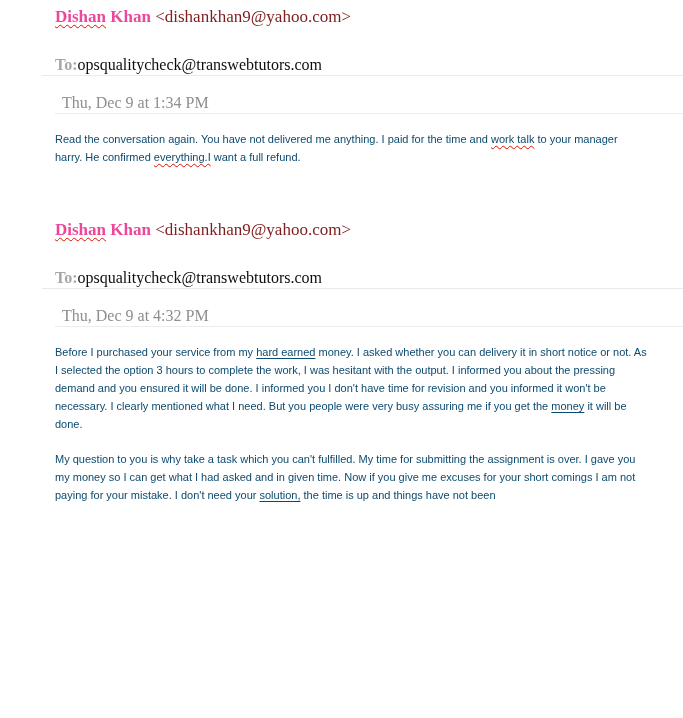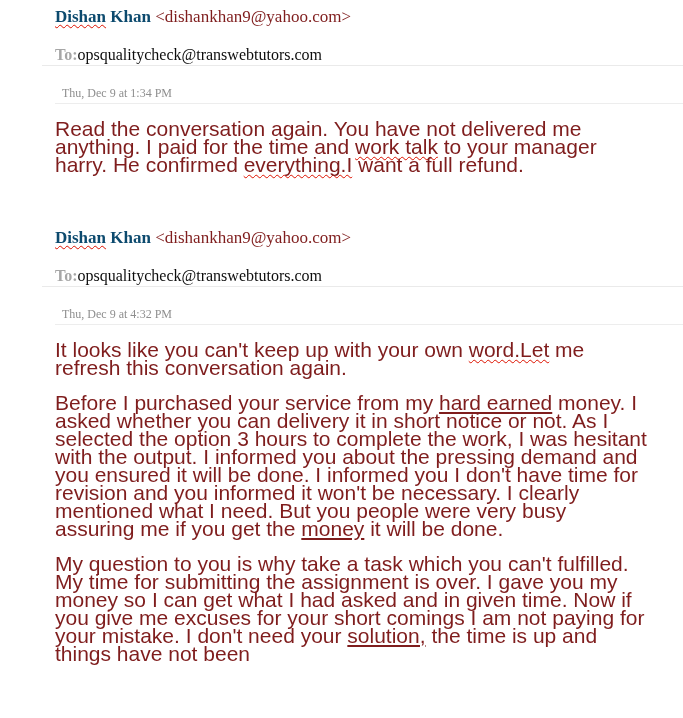--- a/index.html
+++ b/index.html
@@ -8,43 +8,43 @@
     font-family:"Liberation Sans", sans-serif;
   }
   .page { box-sizing:border-box; padding:6px 36px 0 55px; }
 
   .email + .email { margin-top:53px; }
 
   .from-line {
     font-family:"Liberation Serif", serif;
     font-size:17px; line-height:22px; color:#111111;
   }
-  .from-name { font-weight:bold; color:#0c4a6e; }
+  .from-name { font-weight:bold; color:#ec4899; }
   .from-email { color:#7f1d1d; }
 
   .to-line {
     font-family:"Liberation Serif", serif;
     font-size:16px; line-height:18px; color:#0d0d0d;
-    margin-top:18px; padding-bottom:1px;
+    margin-top:28px; padding-bottom:1px;
     border-bottom:1px solid #eaeaea;
     margin-right:-36px; margin-left:-13px; padding-left:13px;
   }
   .to-label { color:#a6a6a6; font-weight:bold; }
 
   .time-line {
     font-family:"Liberation Serif", serif;
-    font-size:12px; line-height:18px; color:#8e8e8e;
+    font-size:16px; line-height:18px; color:#8e8e8e;
     padding:18px 0 1px 7px;
     border-bottom:1px solid #ededed;
     margin-right:-36px;
   }
 
   .body {
     margin-top:16px; max-width:592px;
-    font-size:21px; line-height:18px; color:#7f1d1d;
+    font-size:11px; line-height:18px; color:#0c4a6e;
   }
   .para + .para { margin-top:17px; }
 
   .seg-spellcheck {
     text-decoration-line:underline;
     text-decoration-style:wavy;
     text-decoration-color:#dd1100;
     text-decoration-thickness:1px;
     text-underline-offset:2px;
     text-decoration-skip-ink:none;
@@ -85,19 +85,18 @@
       <span class="from-name"><span class="seg-spellcheck">Dishan</span><span> Khan</span></span>
       <span class="from-email">&lt;dishankhan9@yahoo.com&gt;</span>
     </div>
     <div class="to-line">
       <span class="to-label">To:</span><span class="to-email">opsqualitycheck@transwebtutors.com</span>
     </div>
     <div class="time-line">
       <span>Thu, Dec 9 at 4:32 PM</span>
     </div>
     <div class="body">
-        <div class="para"><span>It looks like you can't keep up with your own </span><span class="seg-spellcheck">word.Let</span><span> me refresh this conversation again.</span></div>
         <div class="para"><span>Before I purchased your service from my </span><span class="seg-link">hard earned</span><span> money. I asked whether you can delivery it in short notice or not. As I selected the option 3 hours to complete the work, I was hesitant with the output. I informed you about the pressing demand and you ensured it will be done. I informed you I don't have time for revision and you informed it won't be necessary. I clearly mentioned what I need. But you people were very busy assuring me if you get the </span><span class="seg-link">money</span><span> it will be done.</span></div>
         <div class="para"><span>My question to you is why take a task which you can't fulfilled. My time for submitting the assignment is over. I gave you my money so I can get what I had asked and in given time. Now if you give me excuses for your short comings I am not paying for your mistake. I don't need your </span><span class="seg-link">solution,</span><span> the time is up and things have not been</span></div>
       </div>
   </section>
 
 </div>
 
 </body></html>

